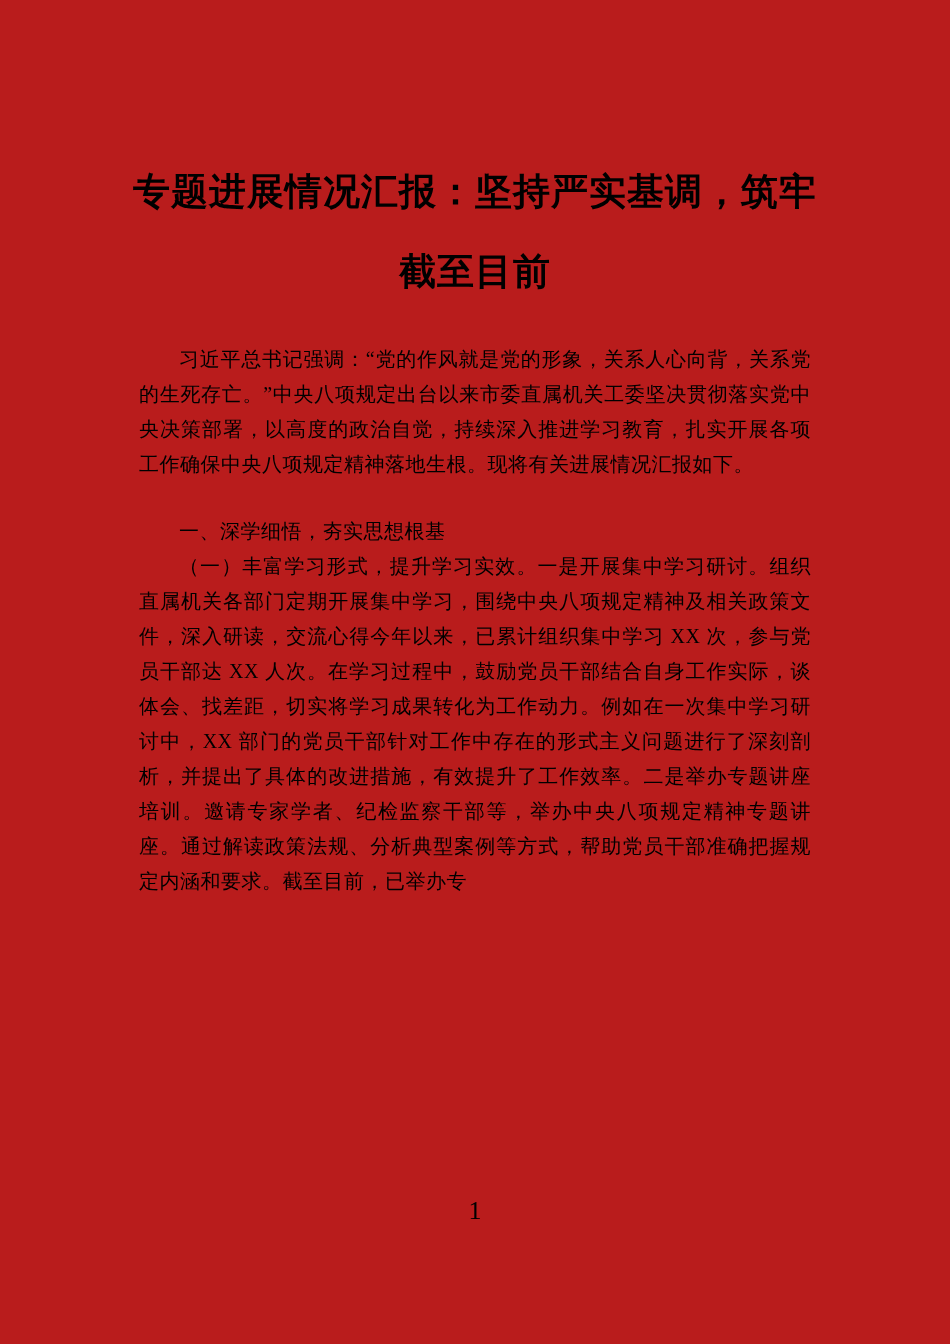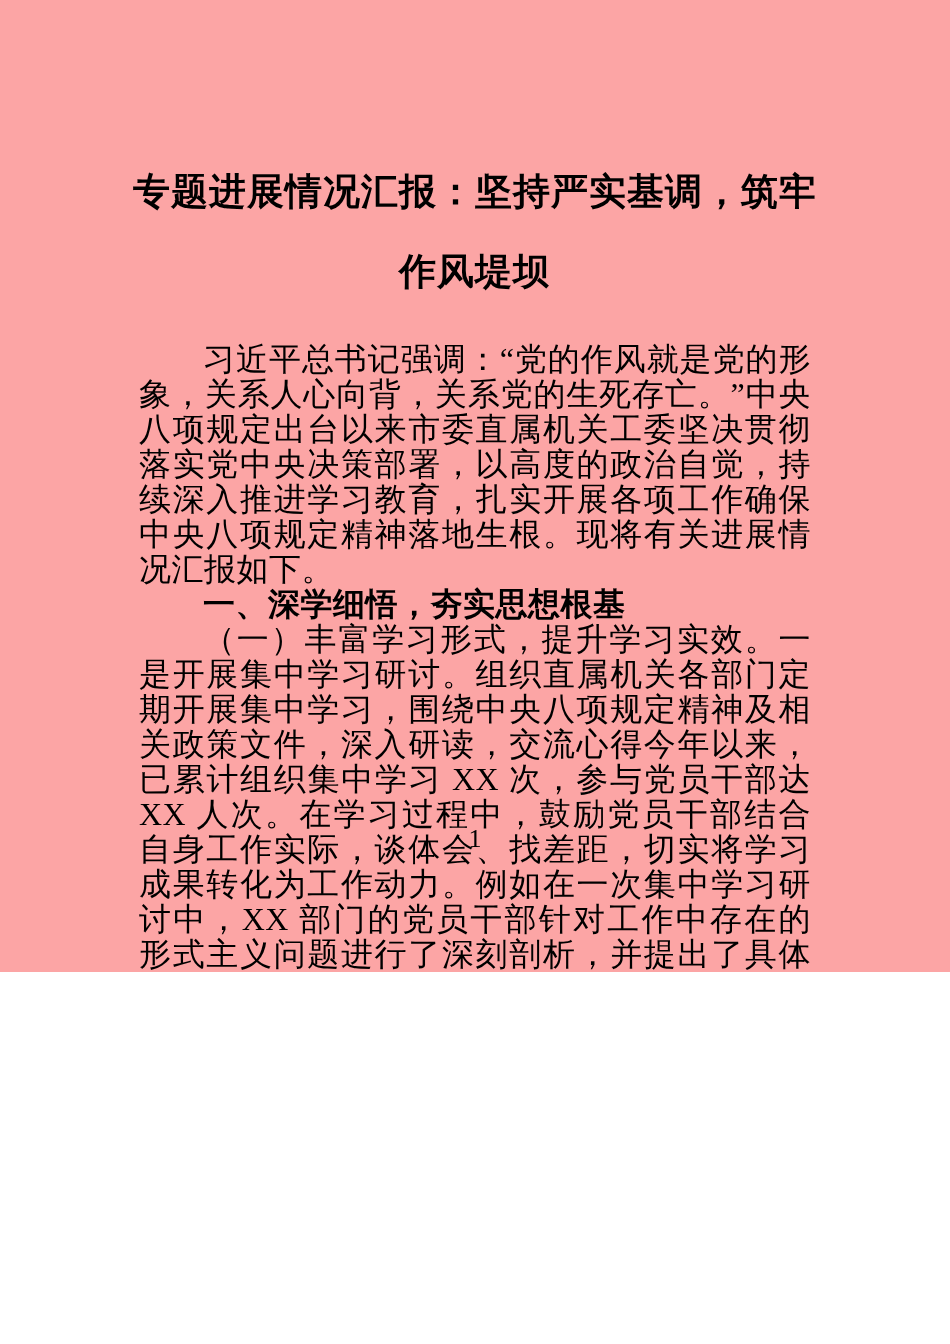--- a/index.html
+++ b/index.html
@@ -4,76 +4,77 @@
 <style>
   * { margin: 0; padding: 0; box-sizing: border-box; }
 
   html, body {
     background: #ffffff;
   }
 
   .page {
     position: relative;
     width: 950px;
-    height: 972px;
+    height: 1344px;
     margin: 0 auto;
-    background: #fca5a5;
+    background: #b91c1c;
     color: #000000;
     font-family: "Liberation Serif", serif;
     overflow: hidden;
   }
 
   .doc-title {
     padding-top: 152px;
     text-align: center;
     font-weight: 700;
     font-size: 37px;
     line-height: 80px;
     letter-spacing: 1px;
     color: #000000;
   }
 
   .doc-body {
     width: 672px;
     margin: 30px auto 0 auto;
-    font-size: 32px;
+    font-size: 20px;
     line-height: 35px;
     letter-spacing: 0.5px;
     text-align: justify;
     color: #000000;
   }
 
   .para {
     text-indent: 2em;
     margin: 0;
   }
 
   .para.heading {
-    font-weight: 700;
+    font-weight: 400;
+    margin-top: 32px;
   }
 
   .page-number {
     position: absolute;
     left: 0;
     right: 0;
     bottom: 118px;
     text-align: center;
     font-size: 26px;
     color: #000000;
     font-family: "Liberation Serif", serif;
   }
 </style>
 </head>
 <body>
 
 <div class="page">
 
   <div class="doc-title">
     <div class="title-line">专题进展情况汇报：坚持严实基调，筑牢</div>
-    <div class="title-line">作风堤坝</div>
+    <div class="title-line">截至目前</div>
   </div>
 
   <div class="doc-body">
     <p class="para">习近平总书记强调：“党的作风就是党的形象，关系人心向背，关系党的生死存亡。”中央八项规定出台以来市委直属机关工委坚决贯彻落实党中央决策部署，以高度的政治自觉，持续深入推进学习教育，扎实开展各项工作确保中央八项规定精神落地生根。现将有关进展情况汇报如下。</p>
     <p class="para heading">一、深学细悟，夯实思想根基</p>
     <p class="para">（一）丰富学习形式，提升学习实效。一是开展集中学习研讨。组织直属机关各部门定期开展集中学习，围绕中央八项规定精神及相关政策文件，深入研读，交流心得今年以来，已累计组织集中学习 XX 次，参与党员干部达 XX 人次。在学习过程中，鼓励党员干部结合自身工作实际，谈体会、找差距，切实将学习成果转化为工作动力。例如在一次集中学习研讨中，XX 部门的党员干部针对工作中存在的形式主义问题进行了深刻剖析，并提出了具体的改进措施，有效提升了工作效率。二是举办专题讲座培训。邀请专家学者、纪检监察干部等，举办中央八项规定精神专题讲座。通过解读政策法规、分析典型案例等方式，帮助党员干部准确把握规定内涵和要求。截至目前，已举办专</p>
   </div>
 
   <div class="page-number">1</div>
 

